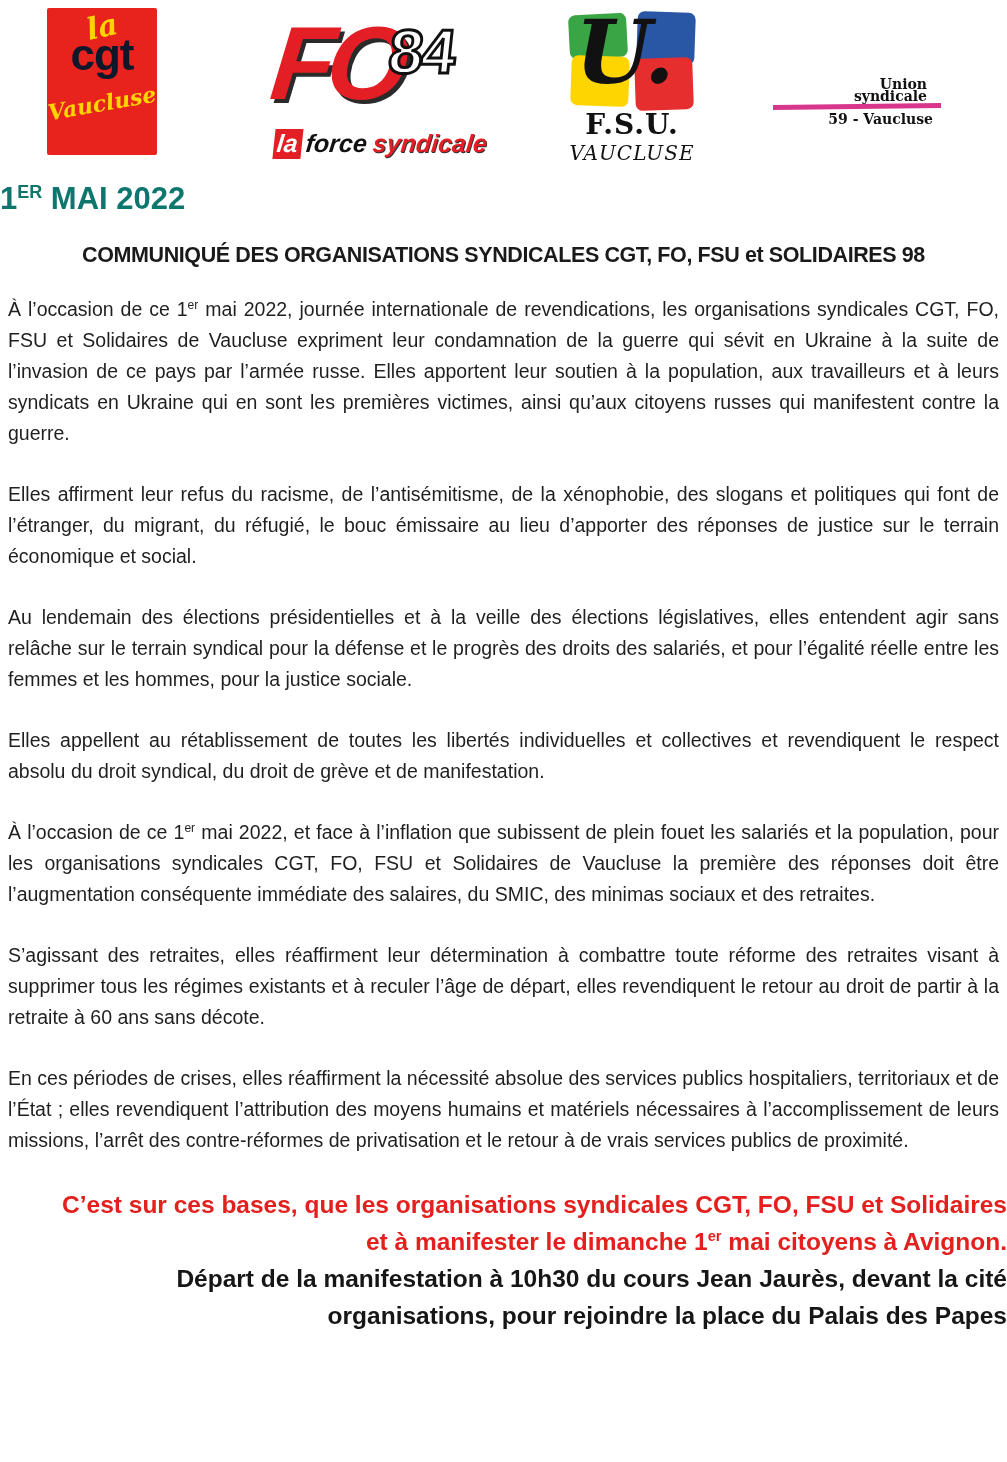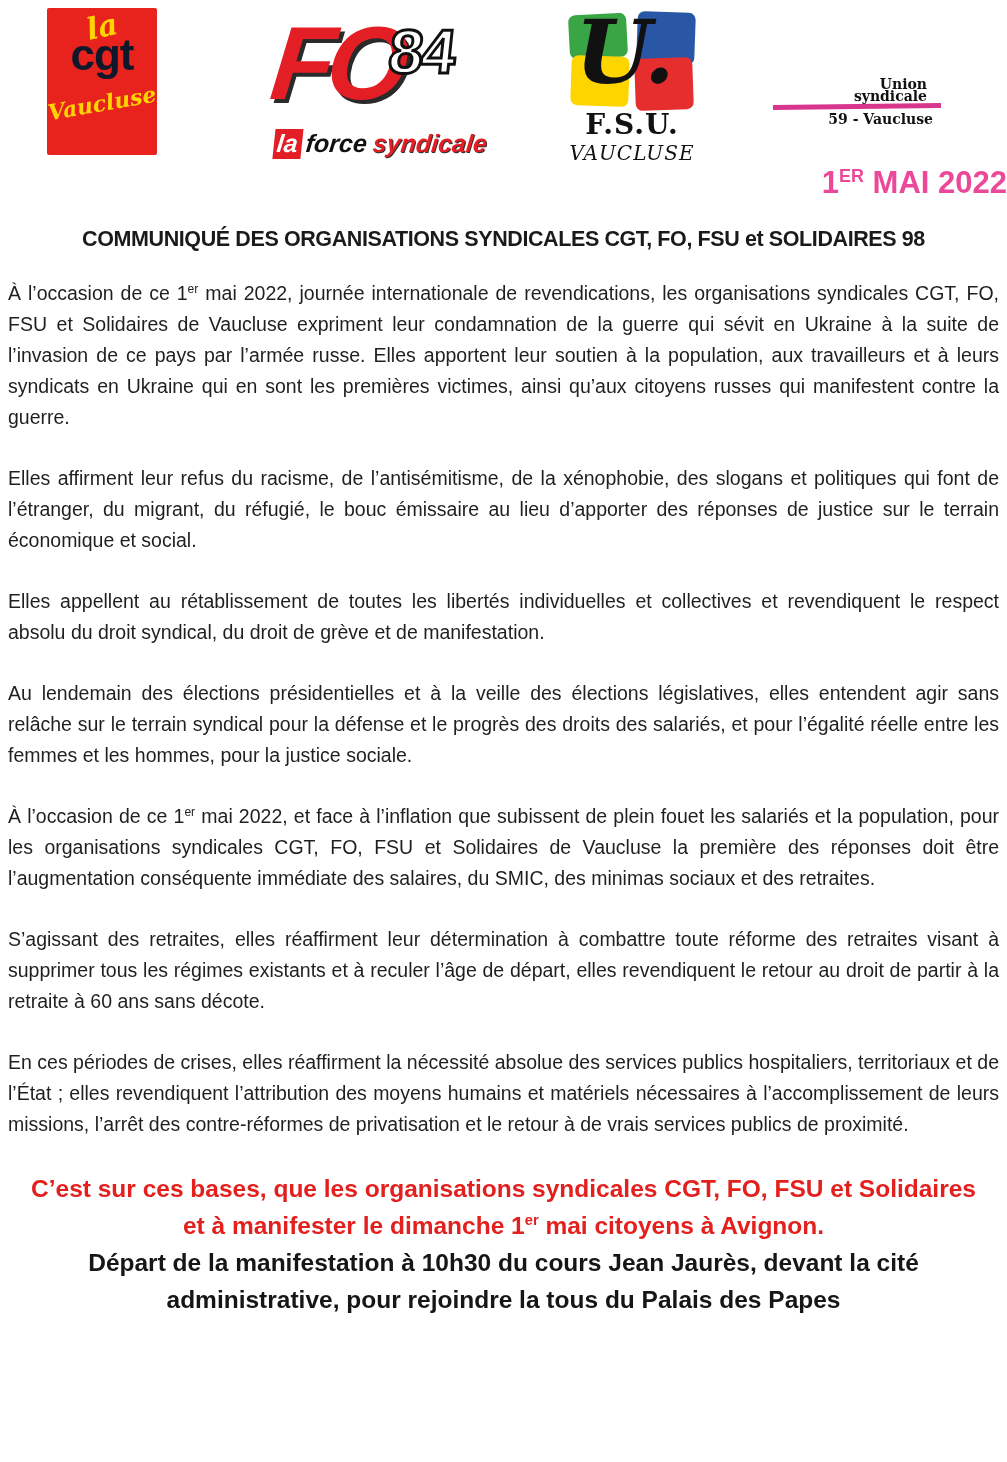--- a/index.html
+++ b/index.html
@@ -54,33 +54,33 @@
   .sol-logo{position:absolute;left:773px;top:78px;width:168px;}
   .sol-union{display:block;text-align:right;padding-right:14px;font-family:"DejaVu Serif",serif;
     font-weight:bold;font-size:14px;line-height:12px;color:#111;white-space:pre-line;}
   .sol-name{display:block;font-family:"DejaVu Serif",serif;font-weight:bold;font-size:40px;
     line-height:38px;color:#111;letter-spacing:-2px;margin-top:-2px;}
   .sol-line{height:5px;background:#d8368c;margin-top:2px;transform:rotate(-0.6deg);}
   .sol-region{display:block;text-align:right;padding-right:8px;font-family:"DejaVu Serif",serif;
     font-weight:bold;font-size:14px;color:#111;margin-top:2px;}
 
   
-  .doc-title{text-align:right;font-weight:bold;font-size:31px;color:#ec4899;}
+  .doc-title{margin-top:16px;text-align:left;font-weight:bold;font-size:31px;color:#0f766e;}
   .doc-title sup{font-size:0.58em;vertical-align:super;}
   .doc-subtitle{margin-top:26px;text-align:center;font-weight:bold;font-size:21.5px;
     letter-spacing:-0.4px;color:#1a1a1a;}
 
   
   .body-text{margin:26px 8px 0 8px;}
   .body-text p{margin:0 0 30px 0;font-size:19.5px;line-height:31px;text-align:justify;
     color:#1f1f1f;}
   .body-text sup{font-size:0.62em;vertical-align:super;line-height:0;}
 
   
-  .cta{margin-top:14px;text-align:center;font-weight:bold;}
+  .cta{margin-top:14px;text-align:right;font-weight:bold;}
   .cta-red{color:#e3201d;font-size:24.5px;line-height:37px;}
   .cta-black{color:#161616;font-size:24.5px;line-height:37px;margin-top:0;}
   .cta sup{font-size:0.6em;vertical-align:super;line-height:0;}
 </style>
 </head>
 <body>
 
 <div class="page">
 
   <div class="logo-band">
@@ -117,27 +117,27 @@
     </div>
   </div>
 
   <div class="doc-title"><span>1</span><sup>ER</sup><span> MAI 2022</span></div>
 
   <div class="doc-subtitle">COMMUNIQUÉ DES ORGANISATIONS SYNDICALES CGT, FO, FSU et SOLIDAIRES 98</div>
 
   <div class="body-text">
     <p><span>À l’occasion de ce 1</span><sup>er</sup><span> mai 2022, journée internationale de revendications, les organisations syndicales CGT, FO, FSU et Solidaires de Vaucluse expriment leur condamnation de la guerre qui sévit en Ukraine à la suite de l’invasion de ce pays par l’armée russe. Elles apportent leur soutien à la population, aux travailleurs et à leurs syndicats en Ukraine qui en sont les premières victimes, ainsi qu’aux citoyens russes qui manifestent contre la guerre.</span></p>
     <p>Elles affirment leur refus du racisme, de l’antisémitisme, de la xénophobie, des slogans et politiques qui font de l’étranger, du migrant, du réfugié, le bouc émissaire au lieu d’apporter des réponses de justice sur le terrain économique et social.</p>
+    <p>Au lendemain des élections présidentielles et à la veille des élections législatives, elles entendent agir sans relâche sur le terrain syndical pour la défense et le progrès des droits des salariés, et pour l’égalité réelle entre les femmes et les hommes, pour la justice sociale.</p>
     <p>Elles appellent au rétablissement de toutes les libertés individuelles et collectives et revendiquent le respect absolu du droit syndical, du droit de grève et de manifestation.</p>
-    <p>Au lendemain des élections présidentielles et à la veille des élections législatives, elles entendent agir sans relâche sur le terrain syndical pour la défense et le progrès des droits des salariés, et pour l’égalité réelle entre les femmes et les hommes, pour la justice sociale.</p>
     <p><span>À l’occasion de ce 1</span><sup>er</sup><span> mai 2022, et face à l’inflation que subissent de plein fouet les salariés et la population, pour les organisations syndicales CGT, FO, FSU et Solidaires de Vaucluse la première des réponses doit être l’augmentation conséquente immédiate des salaires, du SMIC, des minimas sociaux et des retraites.</span></p>
     <p>S’agissant des retraites, elles réaffirment leur détermination à combattre toute réforme des retraites visant à supprimer tous les régimes existants et à reculer l’âge de départ, elles revendiquent le retour au droit de partir à la retraite à 60 ans sans décote.</p>
     <p>En ces périodes de crises, elles réaffirment la nécessité absolue des services publics hospitaliers, territoriaux et de l’État ; elles revendiquent l’attribution des moyens humains et matériels nécessaires à l’accomplissement de leurs missions, l’arrêt des contre-réformes de privatisation et le retour à de vrais services publics de proximité.</p>
   </div>
 
   <div class="cta">
     <div class="cta-red">C’est sur ces bases, que les organisations syndicales CGT, FO, FSU et Solidaires</div>
     <div class="cta-red"><span>et à manifester le dimanche 1</span><sup>er</sup><span> mai citoyens à Avignon.</span></div>
     <div class="cta-black">Départ de la manifestation à 10h30 du cours Jean Jaurès, devant la cité</div>
-    <div class="cta-black">administrative, pour rejoindre la tous du Palais des Papes</div>
+    <div class="cta-black">organisations, pour rejoindre la place du Palais des Papes</div>
   </div>
 
 </div>
 
 </body></html>

